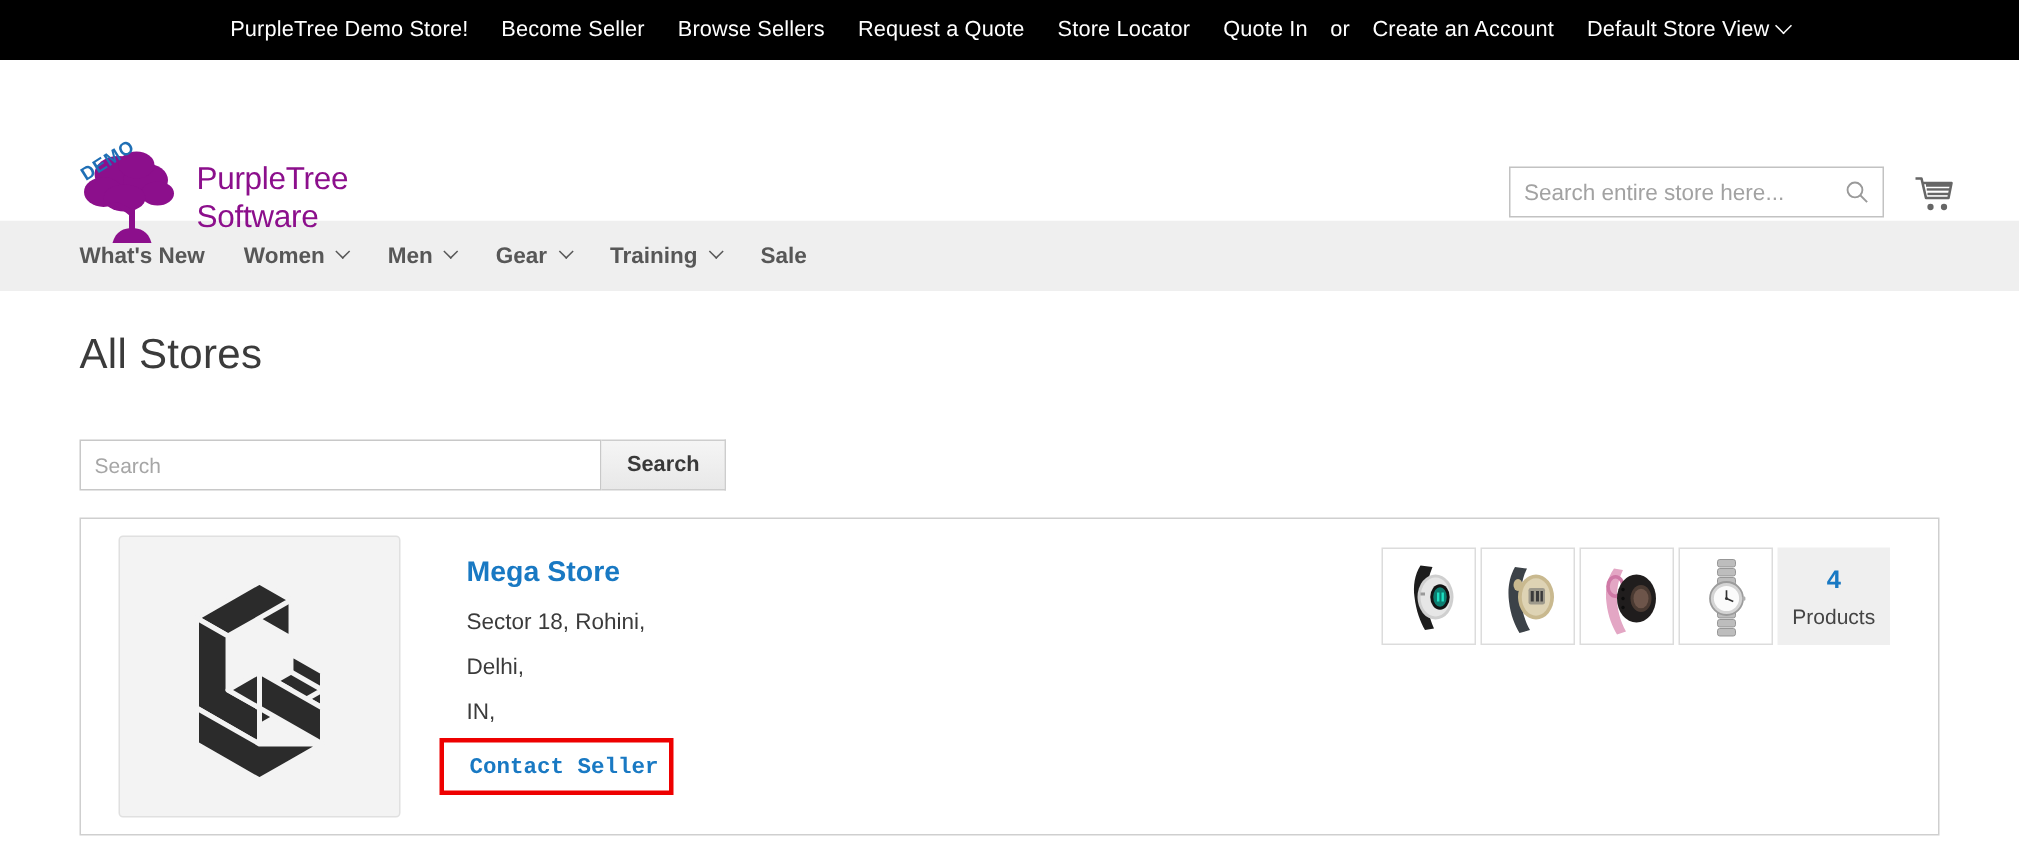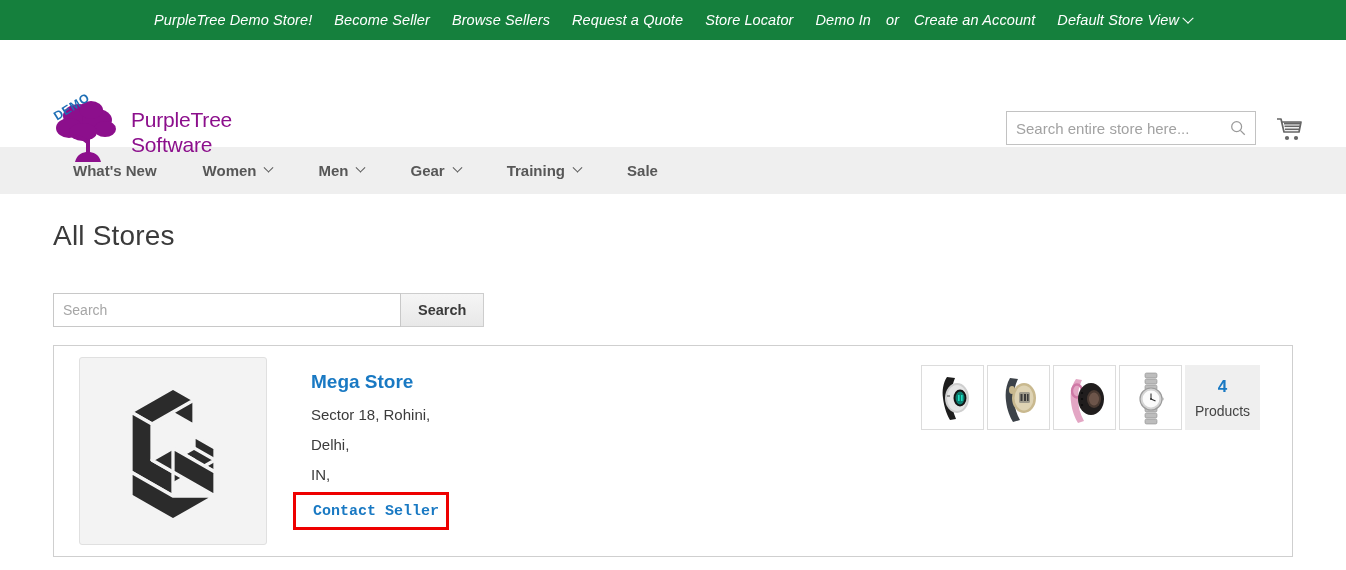--- a/index.html
+++ b/index.html
@@ -7,26 +7,25 @@
     margin: 0; padding: 0;
     width: 1346px; height: 570px;
     background: #ffffff;
     font-family: "Liberation Sans", sans-serif;
     overflow: hidden;
   }
 
   
   .top-panel {
     height: 40px;
-    background: #15803d;
+    background: #000000;
     display: flex;
     align-items: center;
     justify-content: center;
     gap: 0;
-    font-style: italic;
   }
   .top-panel a, .top-panel span.plain {
     color: #ffffff;
     font-size: 14.5px;
     text-decoration: none;
     white-space: nowrap;
     letter-spacing: 0.1px;
   }
   .top-panel .tp-item { padding: 0 11px; }
   .top-panel .tp-or { padding: 0 4px; font-size: 13.5px; }
@@ -117,21 +116,20 @@
   }
   .nav-item {
     display: flex;
     align-items: center;
     font-size: 15px;
     font-weight: bold;
     color: #575757;
     margin-right: 26px;
     text-decoration: none;
     white-space: nowrap;
-    margin-left: 20px;
   }
   .nav-chev {
     display: inline-block;
     width: 7px; height: 7px;
     border-right: 1.7px solid #575757;
     border-bottom: 1.7px solid #575757;
     transform: rotate(45deg) translate(-2px,-2px);
     margin-left: 9px;
   }
 
@@ -269,21 +267,21 @@
 </style>
 </head>
 <body>
 
 <div class="top-panel">
   <a class="tp-item" href="#">PurpleTree Demo Store!</a>
   <a class="tp-item" href="#">Become Seller</a>
   <a class="tp-item" href="#">Browse Sellers</a>
   <a class="tp-item" href="#">Request a Quote</a>
   <a class="tp-item" href="#">Store Locator</a>
-  <a class="tp-item" href="#">Demo In</a>
+  <a class="tp-item" href="#">Quote In</a>
   <span class="plain tp-or">or</span>
   <a class="tp-item" href="#">Create an Account</a>
   <a class="tp-item" href="#"><span>Default Store View</span><span class="chev"></span></a>
 </div>
 
 <div class="header">
   <a class="logo-wrap" href="#">
     <span class="logo-mark">
       <span class="demo-badge">DEMO</span>
       <svg width="68" height="72" viewBox="0 0 68 72" aria-hidden="true">

